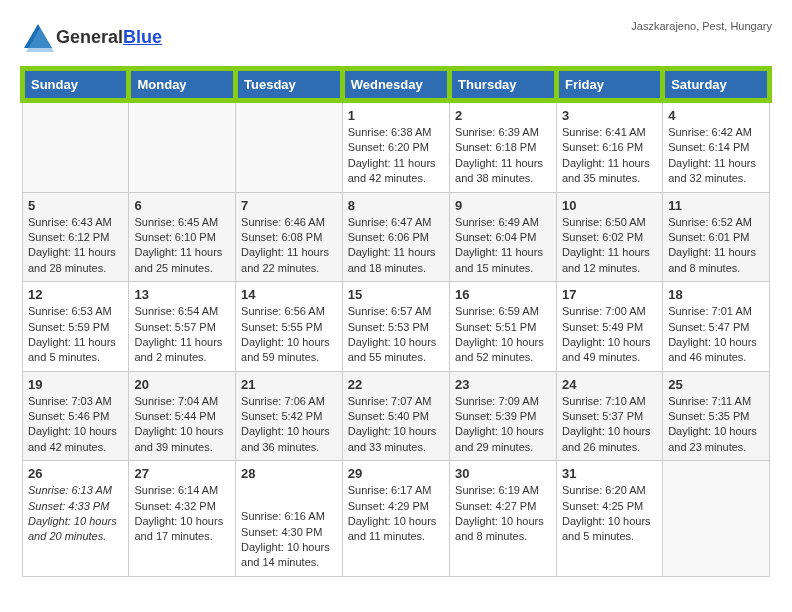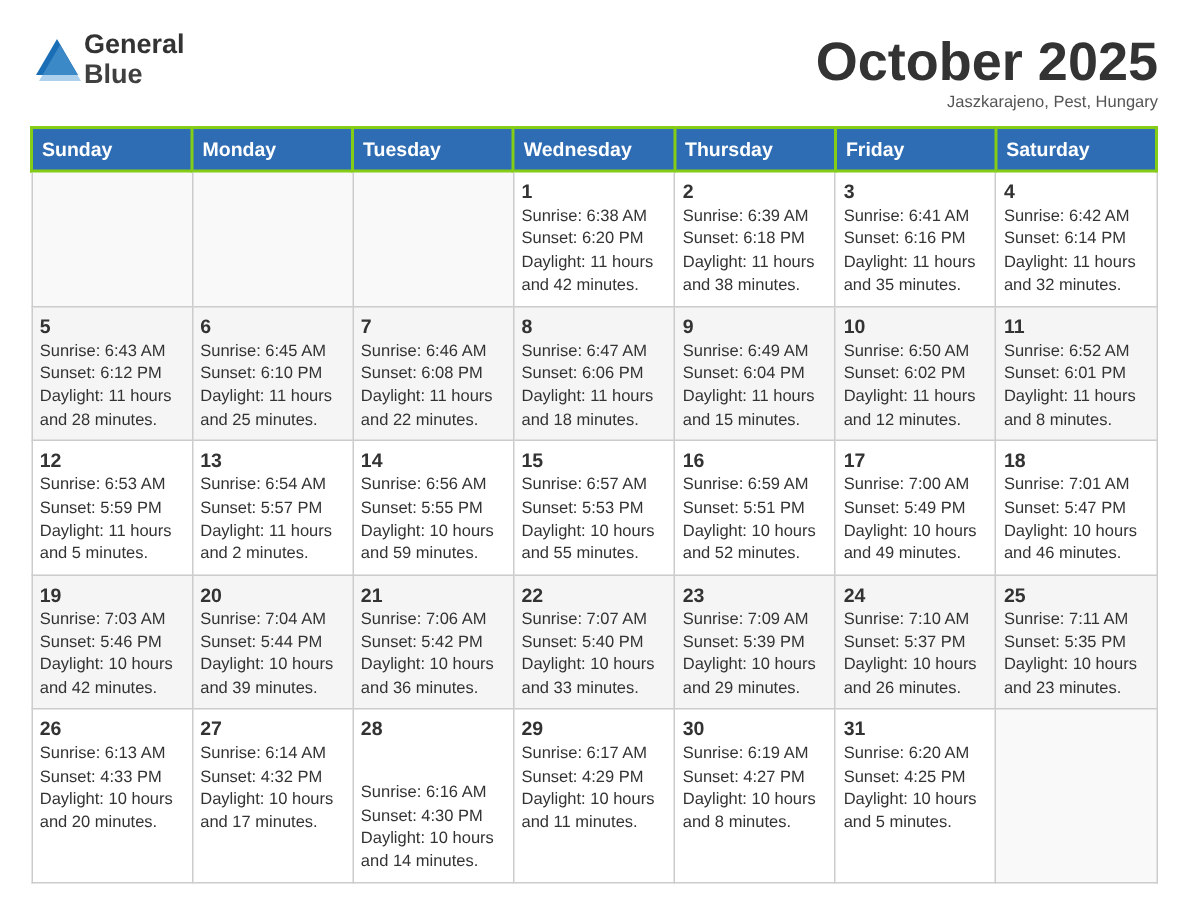--- a/index.html
+++ b/index.html
@@ -15,27 +15,27 @@
       justify-content: space-between;
       align-items: flex-start;
       margin-bottom: 10px;
     }
     .logo {
       display: flex;
       align-items: center;
     }
     .logo-text {
       display: flex;
-      flex-direction: column;
+      flex-direction: row;
       font-weight: bold;
       font-size: 18px;
       line-height: 1.1;
     }
     .logo-text .general { color: #333; }
-    .logo-text .blue { color: #404040; }
+    .logo-text .blue { color: #1d4ed8; text-decoration: underline; }
     .title-area {
       text-align: right;
     }
     .month-title {
       font-size: 36px;
       font-weight: bold;
       color: #333;
     }
     .subtitle {
       font-size: 11px;
@@ -46,21 +46,21 @@
       border-collapse: collapse;
       font-size: 11px;
     }
     thead tr th {
       background-color: #2e6db4;
       color: white;
       text-align: left;
       padding: 6px 6px;
       font-size: 13px;
       font-weight: bold;
-      border: 2px solid #84cc16;
+      border: 5px solid #84cc16;
     }
     tbody tr td {
       border: 1px solid #ccc;
       vertical-align: top;
       padding: 5px 5px;
       height: 80px;
       width: 108px;
       color: #333;
       background: #fff;
     }
@@ -91,21 +91,20 @@
       <rect x="0" y="0" width="36" height="36" fill="white"></rect>
       <polygon points="18,4 32,28 4,28" fill="#1a6eb5"></polygon>
       <polygon points="20,8 34,32 6,32" fill="#5ba3d9" opacity="0.5"></polygon>
     </svg>
     <div class="logo-text">
       <span class="general">General</span>
       <span class="blue">Blue</span>
     </div>
   </div>
   <div class="title-area">
-    <div class="month-title">October 2025</div>
     <div class="subtitle">Jaszkarajeno, Pest, Hungary</div>
   </div>
 </div>
 
 <table>
   <thead>
     <tr>
     <th>Sunday</th>
         <th>Monday</th>
         <th>Tuesday</th>
@@ -298,21 +297,21 @@
           <span class="day-num">25</span>
           <div class="day-info" style="white-space: pre-line;">Sunrise: 7:11 AM
 Sunset: 5:35 PM
 Daylight: 10 hours
 and 23 minutes.</div>
         </td>
       </tr>
       <tr>
         <td>
           <span class="day-num">26</span>
-          <div class="day-info" style="white-space: pre-line;">Sunrise: 6:13 AM
+          <div class="day-info" style="white-space: pre-line; font-style: italic;">Sunrise: 6:13 AM
 Sunset: 4:33 PM
 Daylight: 10 hours
 and 20 minutes.</div>
         </td>
         <td>
           <span class="day-num">27</span>
           <div class="day-info" style="white-space: pre-line;">Sunrise: 6:14 AM
 Sunset: 4:32 PM
 Daylight: 10 hours
 and 17 minutes.</div>

